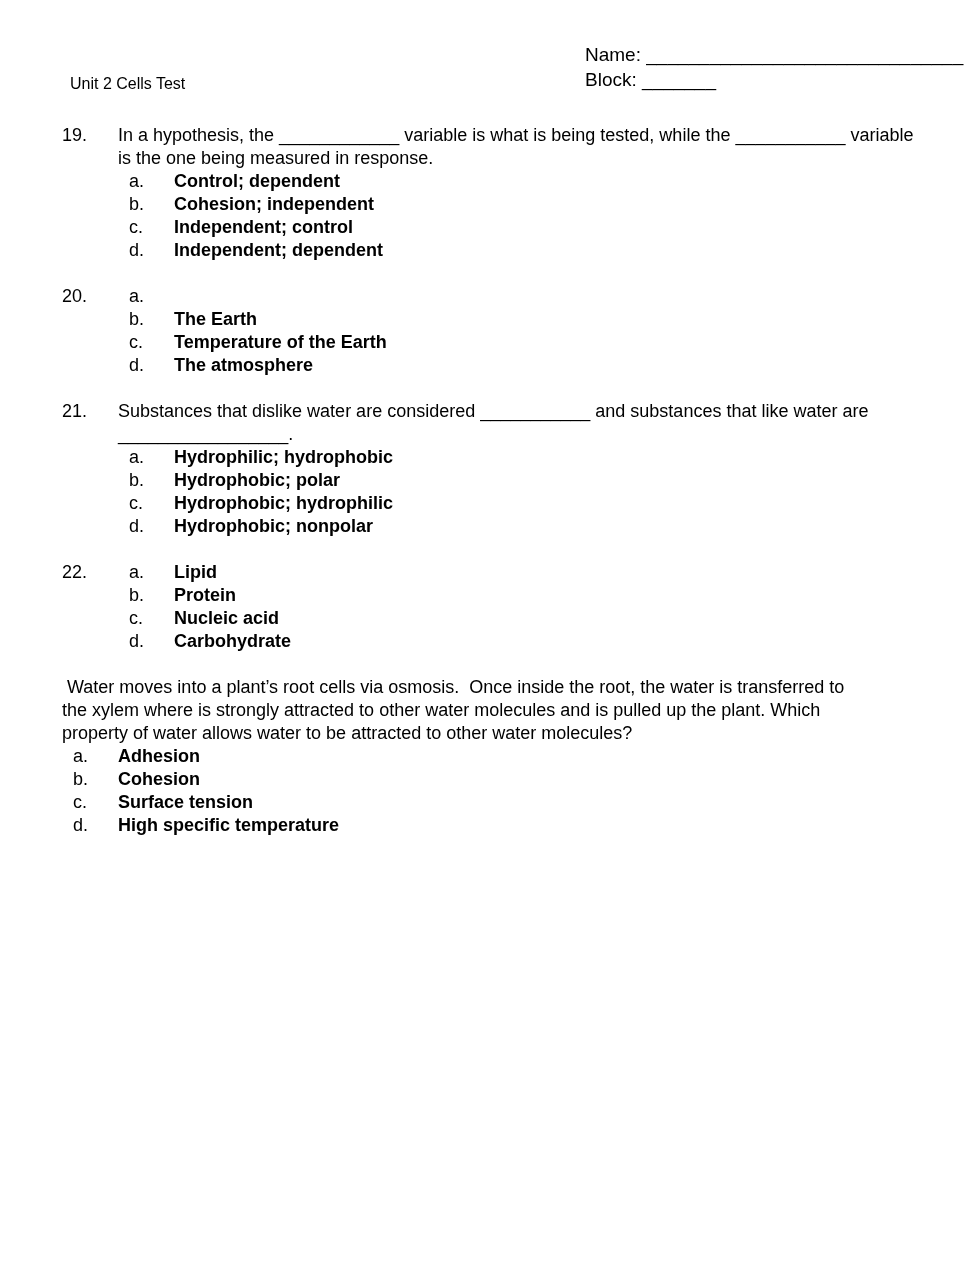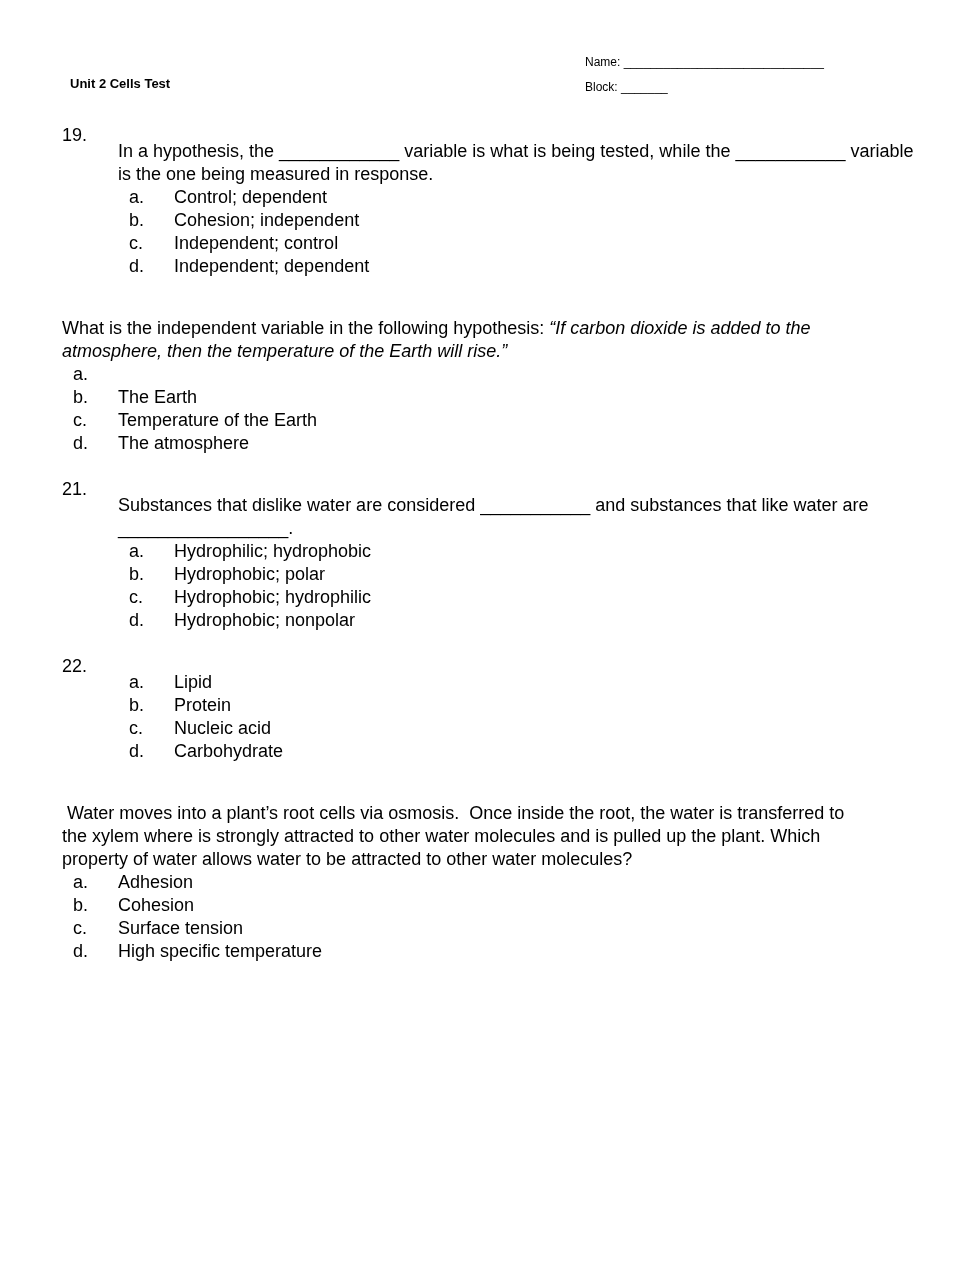--- a/index.html
+++ b/index.html
@@ -9,48 +9,48 @@
     background: #ffffff;
     color: #000000;
     font-family: "Liberation Sans", sans-serif;
     position: relative;
     overflow: hidden;
   }
   .page-title {
     position: absolute;
     left: 70px;
     top: 74px;
-    font-size: 13px;
+    font-size: 16px;
     line-height: 20px;
-    font-weight: bold;
+    font-weight: normal;
     white-space: pre;
   }
   .meta {
     position: absolute;
     left: 585px;
-    top: 50px;
-    font-size: 12px;
+    top: 42px;
+    font-size: 19px;
     line-height: 25px;
   }
   .meta-row { white-space: pre; }
   .questions {
     position: absolute;
     left: 62px;
     top: 124px;
     font-size: 18px;
     line-height: 23px;
   }
   .question { display: flex; margin-bottom: 23px; }
   .qnum { flex: 0 0 56px; width: 56px; }
-  .qbody { width: 796px; margin-top: 16px; }
+  .qbody { width: 796px; }
   .qtext { white-space: pre-wrap; }
   .italic { font-style: italic; }
   .option { display: flex; padding-left: 11px; }
   .letter { flex: 0 0 45px; width: 45px; }
-  .otext { white-space: pre; }
+  .otext { white-space: pre; font-weight: bold; }
 </style>
 </head>
 <body>
 
 <div class="page-title">Unit 2 Cells Test</div>
 
 <div class="meta">
   <div class="meta-row"><span>Name:</span><span> ______________________________</span></div>
   <div class="meta-row"><span>Block:</span><span> _______</span></div>
 </div>
@@ -76,22 +76,22 @@
           </div>
         <div class="option">
             <span class="letter">d.</span>
             <span class="otext">Independent; dependent</span>
           </div>
       </div>
     </div>
   </div>
 
   <div class="question">
+    <div class="qnum">20.</div>
     <div class="qbody">
-      <div class="qtext"><span>What is the independent variable in the following hypothesis: </span><span class="italic">“If carbon dioxide is added to the atmosphere, then the temperature of the Earth will rise.”</span></div>
       <div class="options">
         <div class="option">
             <span class="letter">a.</span>
           </div>
         <div class="option">
             <span class="letter">b.</span>
             <span class="otext">The Earth</span>
           </div>
         <div class="option">
             <span class="letter">c.</span>

